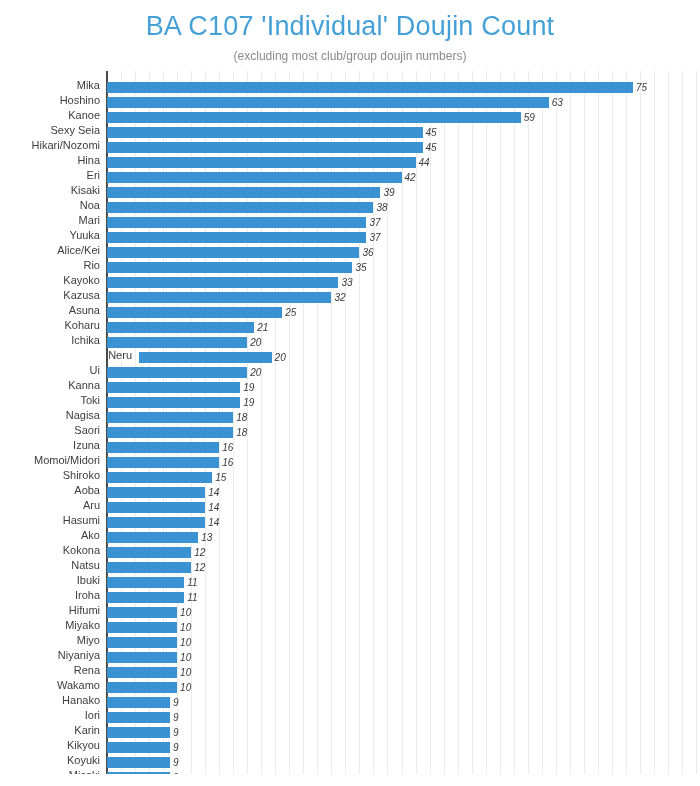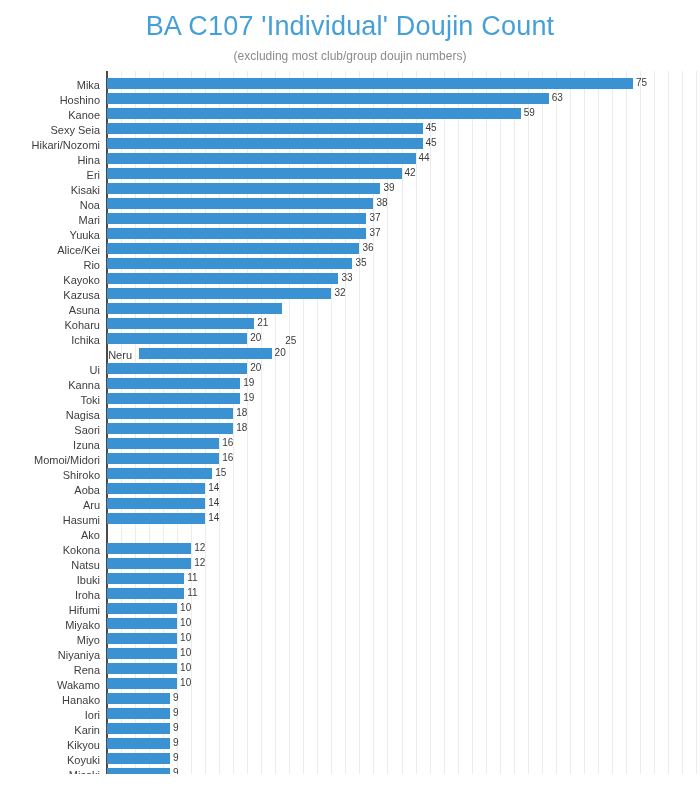--- a/index.html
+++ b/index.html
@@ -44,21 +44,21 @@
   .row{display:flex;align-items:center;height:15px;}
   .cat{
     width:107px; flex:none;
     box-sizing:border-box;
     padding-right:7px;
     text-align:right;
     font-size:11px;
     line-height:15px;
     white-space:nowrap;
   }
-  .area{flex:1;display:flex;align-items:flex-start;height:100%;position:relative;}
+  .area{flex:1;display:flex;align-items:flex-end;height:100%;position:relative;font-style:italic;}
   .bar{height:11px;flex:none;}
   .val{font-size:10px;margin-left:3px;line-height:1;flex:none;}
 </style>
 </head>
 <body>
 
 <div id="canvas">
   <h1 id="chart-title" style="color: rgb(69, 160, 216);">BA C107 'Individual' Doujin Count</h1>
   <div id="chart-subtitle" style="color: rgb(138, 138, 138);">(excluding most club/group doujin numbers)</div>
   <div id="plot-area">
@@ -312,20 +312,24 @@
       </div>
       <div class="row">
         <div class="cat" style="color: rgb(61, 61, 61);">Hasumi</div>
         <div class="area">
           <div class="bar" style="width: 16.6667%; background: rgb(59, 146, 210);"></div>
           <span class="val" style="color: rgb(58, 58, 58);">14</span>
         </div>
       </div>
       <div class="row">
         <div class="cat" style="color: rgb(61, 61, 61);">Ako</div>
+        <div class="area">
+          <div class="bar" style="width: 15.4762%; background: rgb(59, 146, 210);"></div>
+          <span class="val" style="color: rgb(58, 58, 58);">13</span>
+        </div>
       </div>
       <div class="row">
         <div class="cat" style="color: rgb(61, 61, 61);">Kokona</div>
         <div class="area">
           <div class="bar" style="width: 14.2857%; background: rgb(59, 146, 210);"></div>
           <span class="val" style="color: rgb(58, 58, 58);">12</span>
         </div>
       </div>
       <div class="row">
         <div class="cat" style="color: rgb(61, 61, 61);">Natsu</div>

